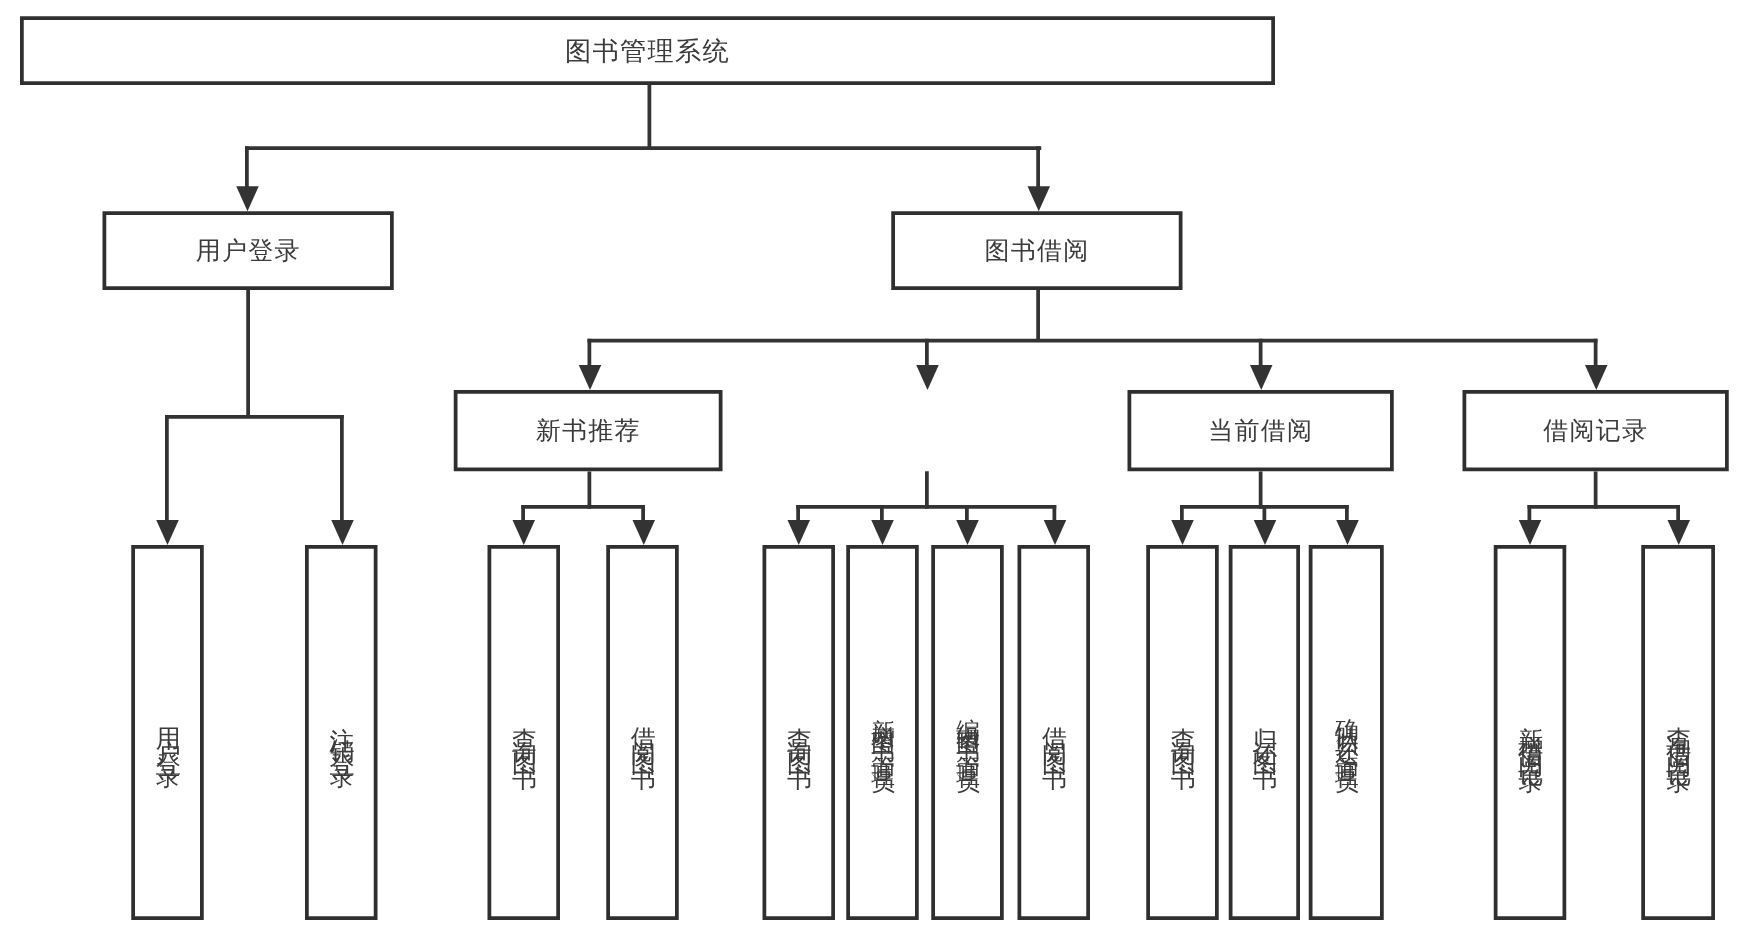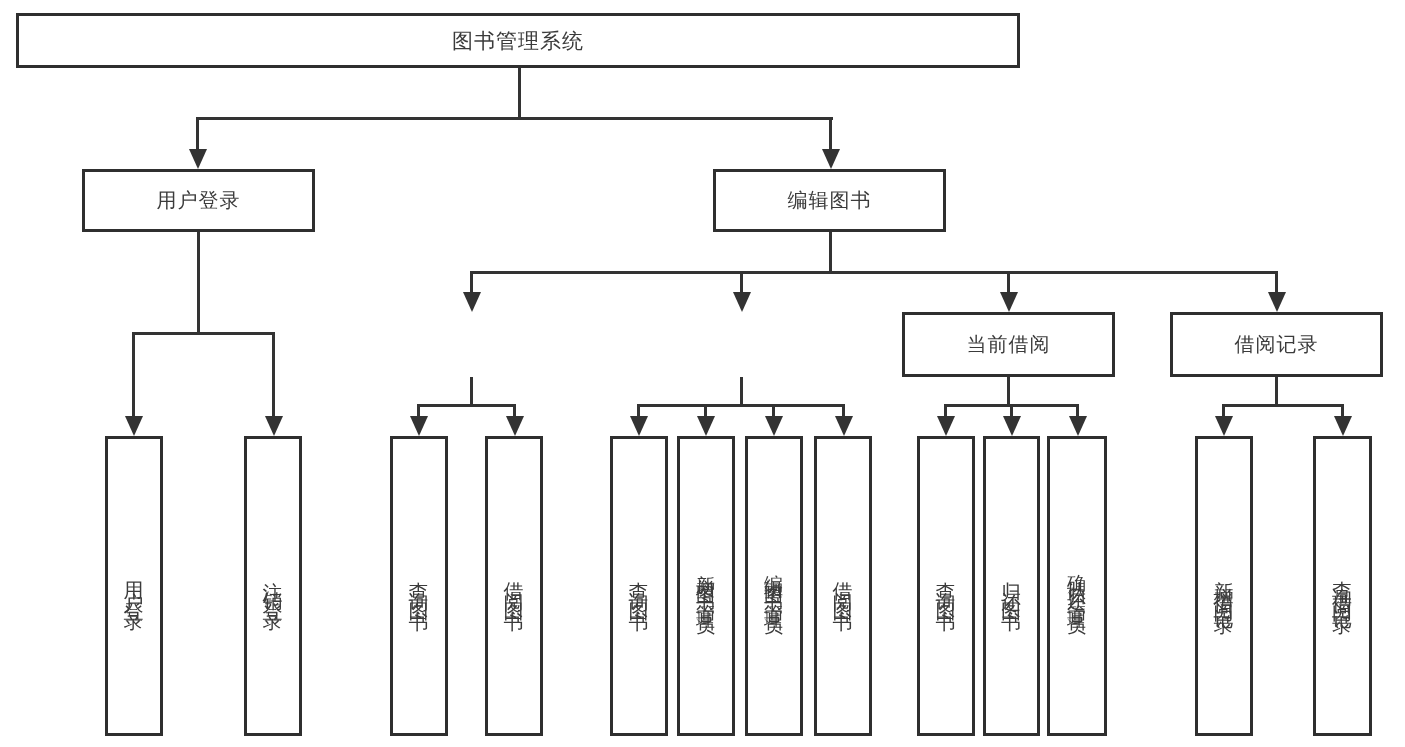--- a/index.html
+++ b/index.html
@@ -121,22 +121,23 @@
   <div class="arrow" style="left:1003px;top:416px;"></div>
   <div class="arrow" style="left:1069px;top:416px;"></div>
 
   <div class="arrow" style="left:1215px;top:416px;"></div>
   <div class="arrow" style="left:1334px;top:416px;"></div>
 
   <div class="box hbox root-box" style="left:16px;top:13px;width:1004px;height:55px;">图书管理系统</div>
 
   <div class="box hbox" style="left:82px;top:169px;width:233px;height:63px;">用户登录</div>
 
-  <div class="box hbox" style="left:713px;top:169px;width:233px;height:63px;">编辑图书</div>
+  <div class="box hbox" style="left:713px;top:169px;width:233px;height:63px;">图书借阅</div>
 
+  <div class="box hbox" style="left:363px;top:312px;width:215px;height:65px;">新书推荐</div>
 
 
   <div class="box hbox" style="left:902px;top:312px;width:213px;height:65px;">当前借阅</div>
 
   <div class="box hbox" style="left:1170px;top:312px;width:213px;height:65px;">借阅记录</div>
 
   <div class="box vbox" style="left:105px;top:436px;width:58px;height:300px;">用户登录</div>
 
   <div class="box vbox" style="left:244px;top:436px;width:58px;height:300px;">注销登录</div>
 

